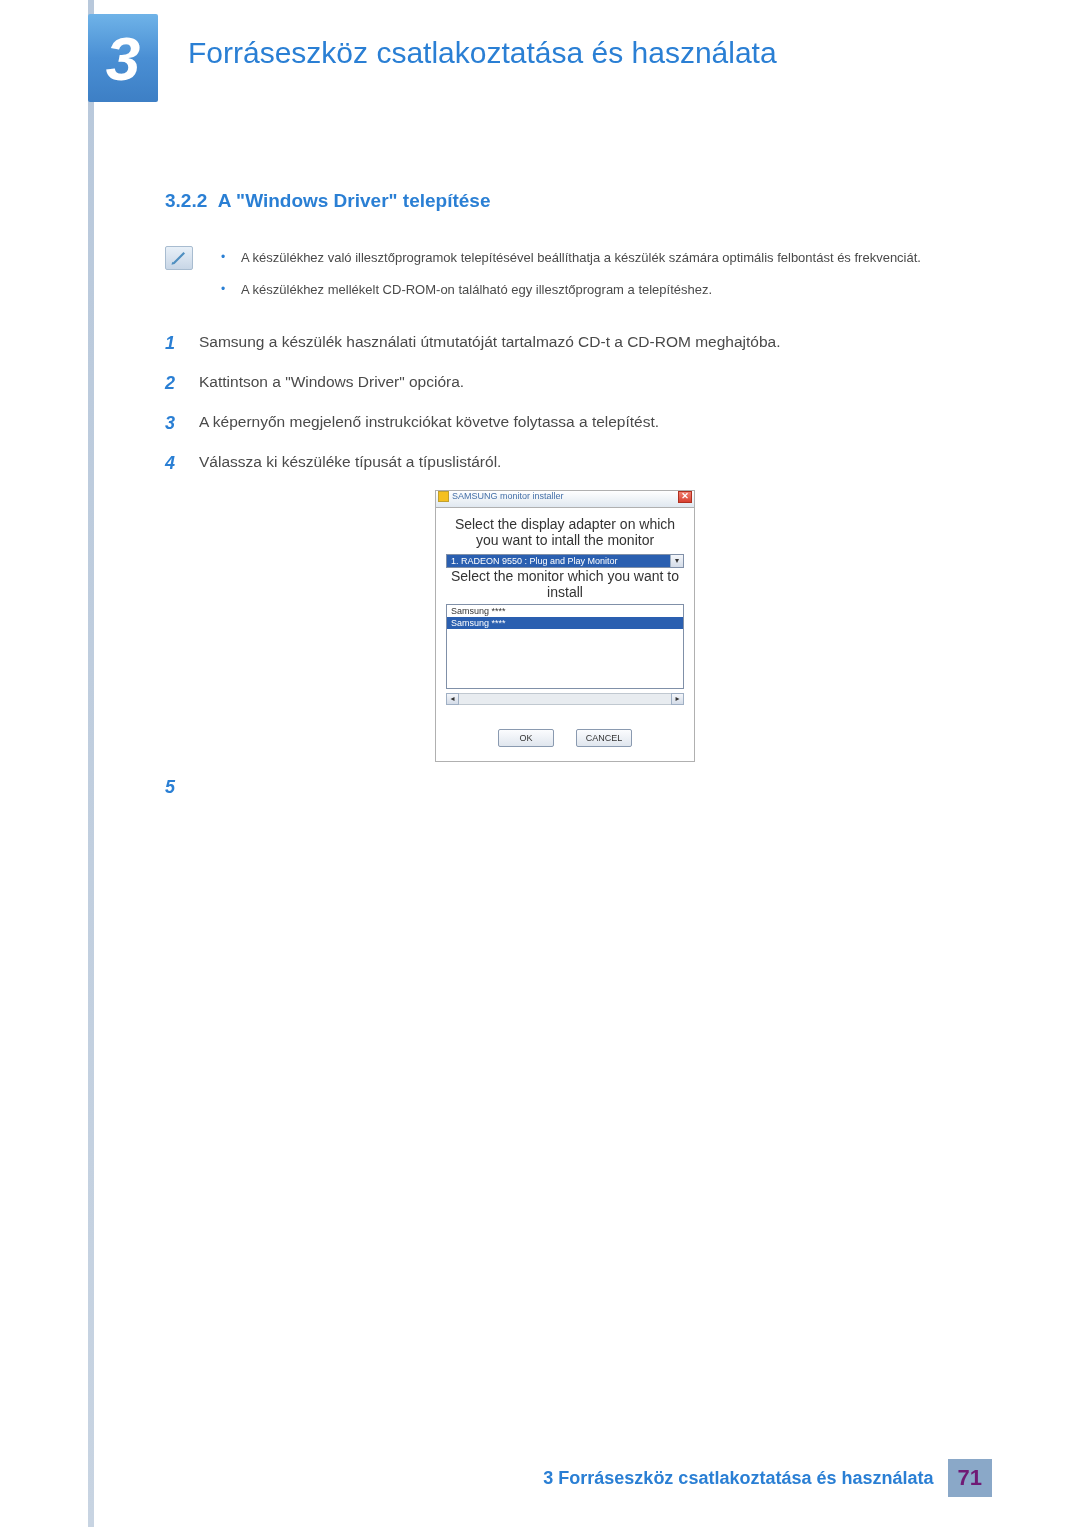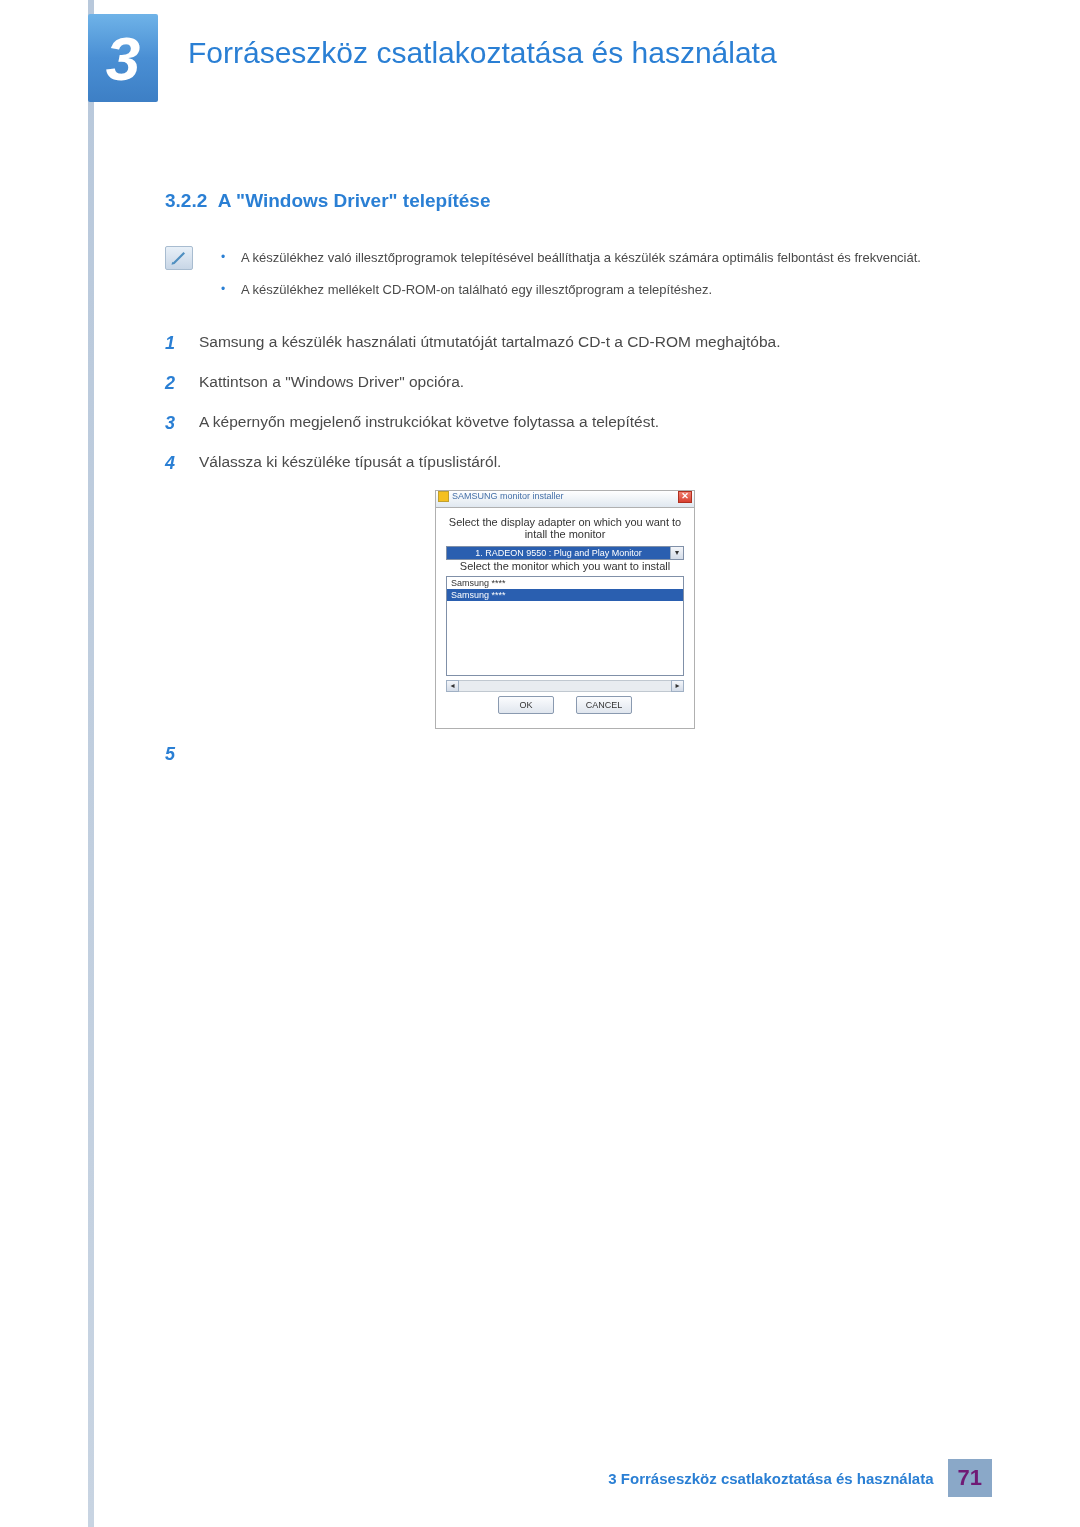--- a/index.html
+++ b/index.html
@@ -141,47 +141,46 @@
     width: 14px; height: 12px;
     background: linear-gradient(to bottom, #f08070, #d84030);
     border: 1px solid #b03020;
     color: #fff;
     display:flex; align-items:center; justify-content:center;
     font-size: 9px; font-weight: bold; line-height:1;
   }
   .installer-body { padding: 8px 10px 4px 10px; }
   .inst-label1, .inst-label2 {
     text-align: center;
-    font-size: 11px;
+    font-size: 14px;
     color: #333;
     margin-bottom: 6px;
   }
   .inst-label2 { margin-bottom: 4px; }
   .inst-select {
     display:flex;
     border: 1px solid #8090a8;
   }
   .inst-select-text {
     flex:1;
     background: #2a5fb0;
     color: #fff;
     padding: 1px 4px;
     font-size: 9px;
-    text-align: center;
   }
   .inst-select-arrow {
     width: 13px;
     background: linear-gradient(#f4f6fa,#d4dce8);
     border-left: 1px solid #a0b0c4;
     display:flex; align-items:center; justify-content:center;
     font-size: 8px; color:#333;
   }
   .inst-listbox {
     border: 1px solid #8090a8;
-    height: 100px;
+    height: 85px;
     margin-bottom: 4px;
   }
   .inst-list-item {
     font-size: 9px;
     padding: 1px 4px;
     color: #333;
   }
   .inst-list-item.sel {
     background: #2a5fb0;
     color: #fff;
@@ -193,41 +192,41 @@
   .inst-hscroll .sbtn {
     width:13px;
     background: linear-gradient(#f4f6fa,#d4dce8);
     border:1px solid #a0b0c4;
     display:flex; align-items:center; justify-content:center;
     font-size:8px; color:#333;
   }
   .inst-hscroll .track { flex:1; border-top:1px solid #c0c8d0; border-bottom:1px solid #c0c8d0; }
   .inst-btnrow {
     display:flex; justify-content:center; gap:22px;
-    padding: 4px 0 10px 0;
+    padding: 24px 0 10px 0;
   }
   .inst-btn {
     width: 56px; height: 18px;
     background: linear-gradient(#fbfcfe,#e0e6ee);
     border: 1px solid #8a9ab0;
     border-radius: 2px;
     font-size: 9px;
     display:flex; align-items:center; justify-content:center;
     color:#333;
   }
   .footer {
     position: absolute;
     right: 88px;
     bottom: 30px;
     display: flex;
     align-items: center;
     gap: 14px;
   }
   .footer-text {
-    font-size: 15px;
+    font-size: 18px;
     font-weight: bold;
     color: #2a7fd4;
   }
   .footer-page {
     background: #8aa8c8;
     color: #701a75;
     font-size: 22px;
     font-weight: bold;
     padding: 6px 10px;
   }

